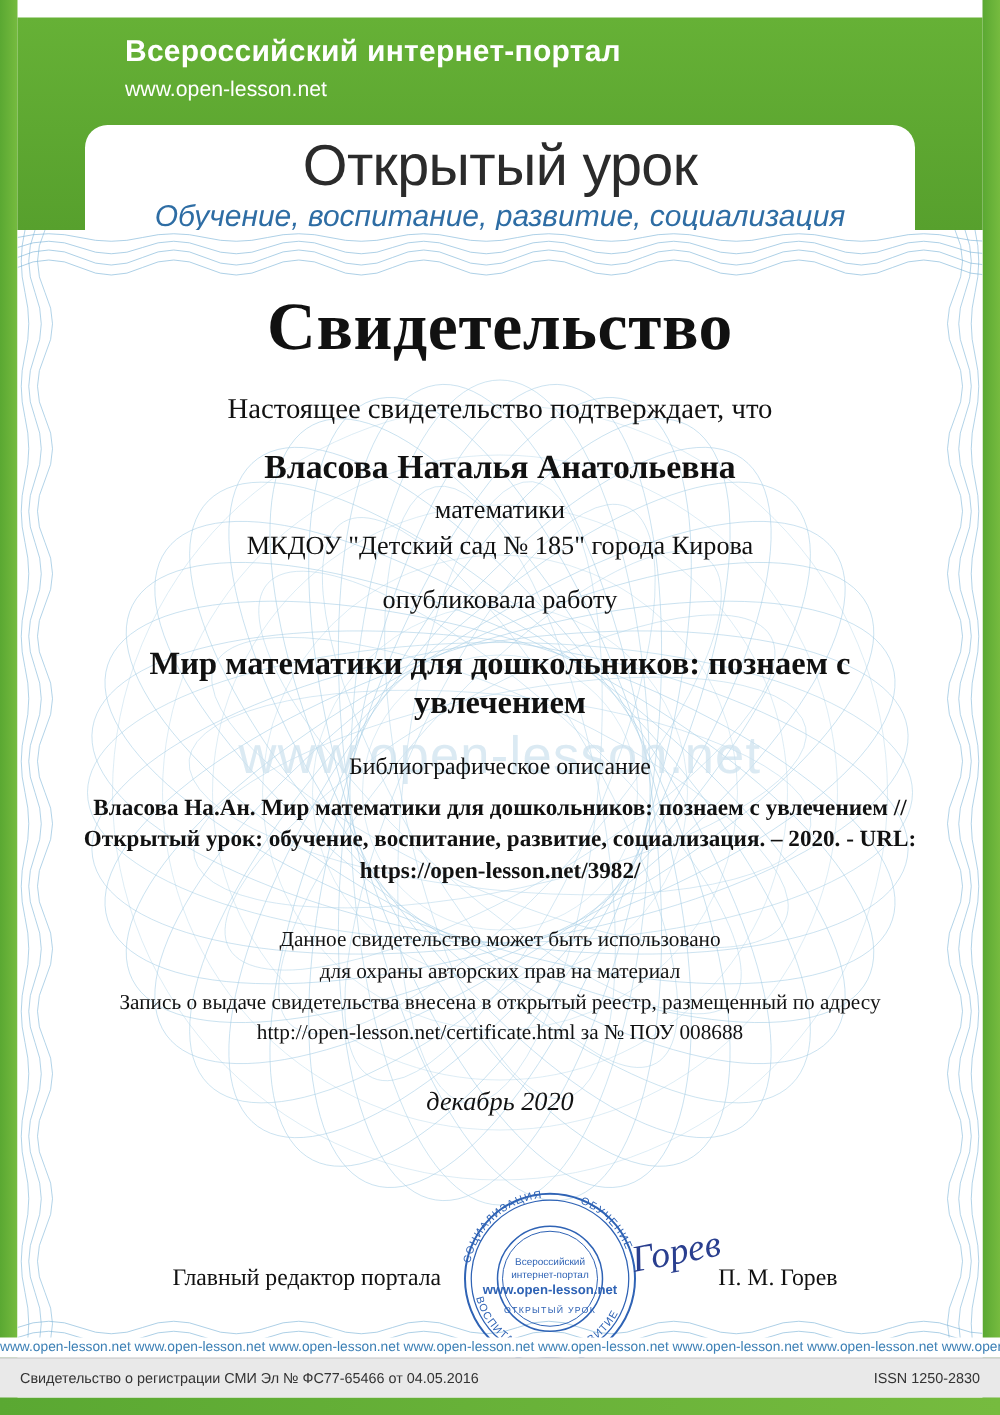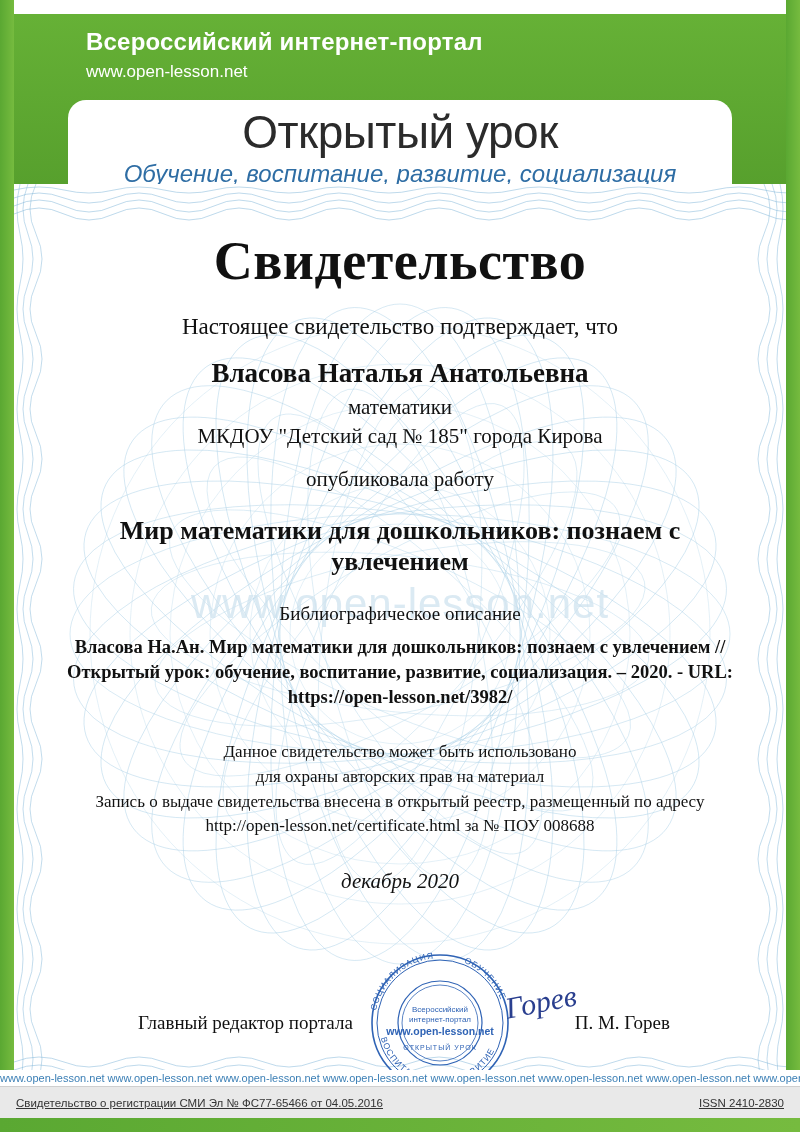--- a/index.html
+++ b/index.html
@@ -28,23 +28,22 @@
   }
 
   
   .header {
     position: absolute; left: 14px; right: 14px; top: 14px;
     height: 170px;
     background: #63ae34;
     background: linear-gradient(180deg,#66b136 0%, #57a02d 100%);
   }
   .header-top {
-    padding: 14px 0 0 56px;
+    padding: 14px 0 0 86px;
     color: #ffffff;
-    margin-left: 16px;
   }
   .portal-title {
     font-family: "Liberation Sans", sans-serif;
     font-size: 24px; font-weight: bold;
     letter-spacing: 0.2px;
   }
   .portal-url {
     font-family: "Liberation Sans", sans-serif;
     font-size: 17px; margin-top: 6px;
   }
@@ -173,21 +172,20 @@
     position: absolute;
     left: 0; right: 0; bottom: 14px;
     height: 32px;
     background: #e9e9e9;
     border-top: 1px solid #cfcfcf;
     display: flex; align-items: center; justify-content: space-between;
     padding: 0 16px;
     font-family: "Liberation Sans", sans-serif;
     font-size: 11.5px;
     color: #333;
-    text-decoration: underline;
   }
 </style>
 </head>
 <body>
 
 <div class="page">
 
   <div class="frame-left"></div>
   <div class="frame-right"></div>
   <div class="frame-bottom"></div>
@@ -328,15 +326,15 @@
 
   <div class="footer-sign">
     <div class="editor-label">Главный редактор портала</div>
     <div class="editor-name">П. М. Горев</div>
   </div>
 
   <div class="url-strip">www.open-lesson.net www.open-lesson.net www.open-lesson.net www.open-lesson.net www.open-lesson.net www.open-lesson.net www.open-lesson.net www.open-lesson.net www.open-lesson.net www.open-lesson.net www.open-lesson.net www.open-lesson.net www.open-lesson.net www.open-lesson.net </div>
 
   <div class="bottom-bar">
     <div>Свидетельство о регистрации СМИ Эл № ФС77-65466 от 04.05.2016</div>
-    <div>ISSN 2410-2830</div>
+    <div>ISSN 1250-2830</div>
   </div>
 </div>
 
 </body></html>

